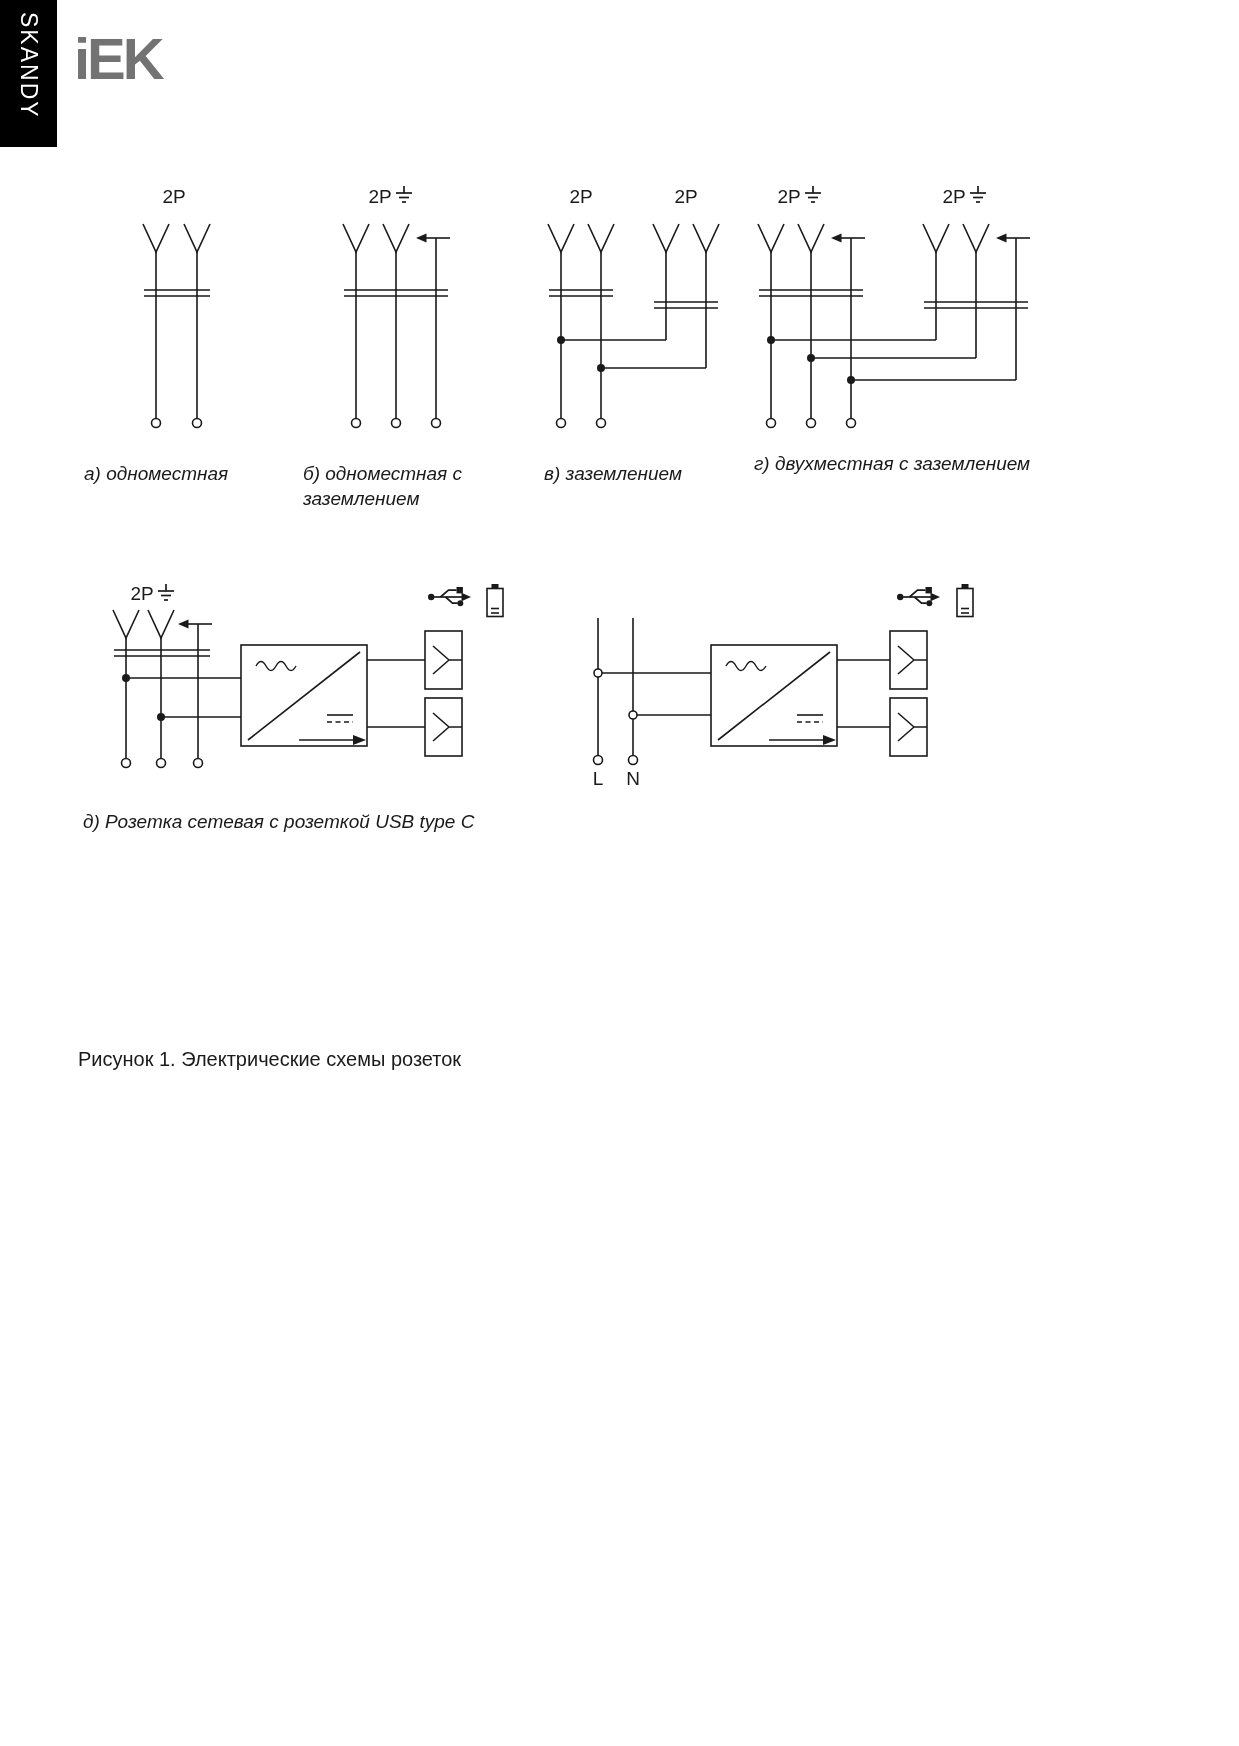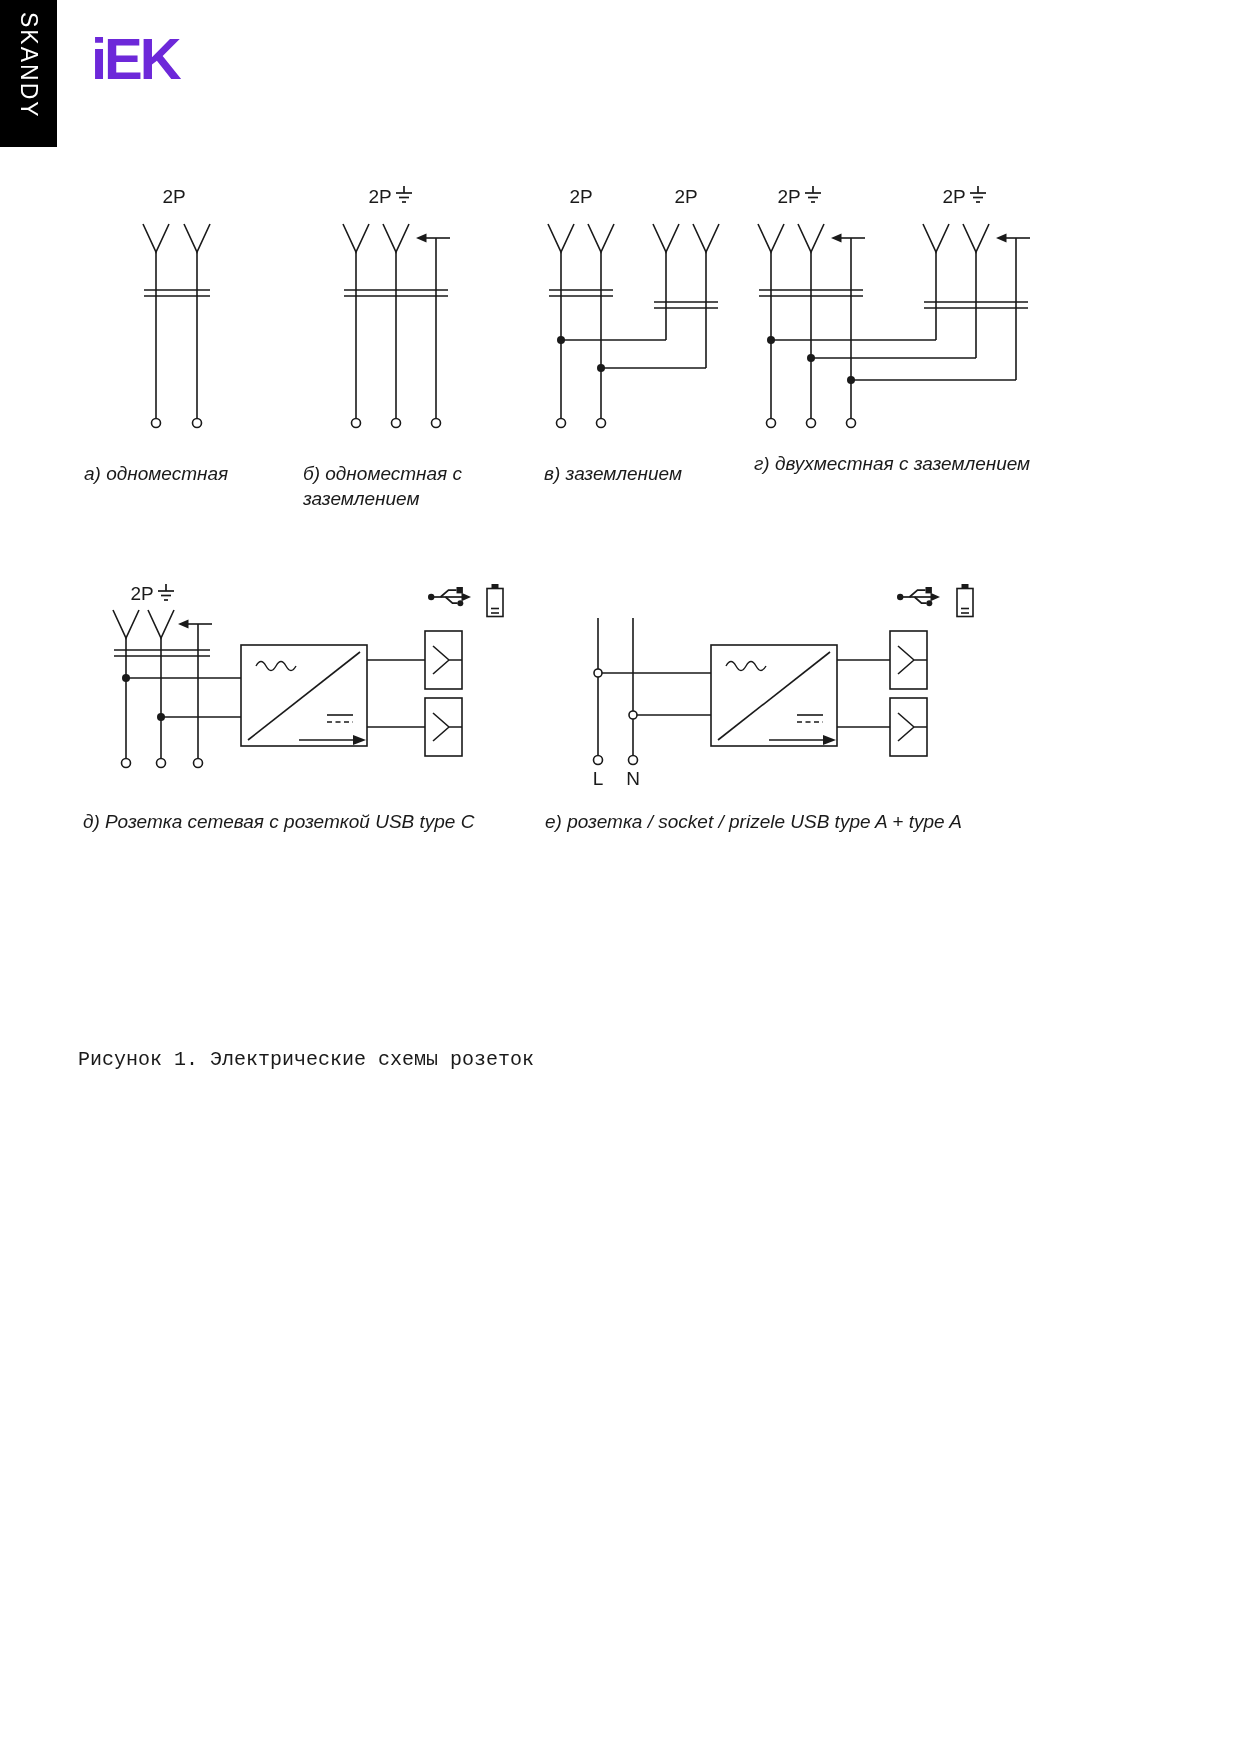--- a/index.html
+++ b/index.html
@@ -1,23 +1,23 @@
 <!DOCTYPE html>
 <html><head>
 <meta charset="utf-8">
 <style>
   html,body{margin:0;padding:0;background:#fff;}
   #page{position:relative;width:1239px;height:1746px;background:#fff;overflow:hidden;
         font-family:"Liberation Sans",sans-serif;color:#1a1a1a;}
   .abs{position:absolute;}
   #side-tab{left:0;top:0;width:57px;height:147px;background:#000;display:flex;justify-content:center;}
   #side-tab span{writing-mode:vertical-rl;color:#fff;font-size:23px;letter-spacing:2px;padding-top:12px;}
-  #logo{left:91px;top:30px;font-size:58px;font-weight:800;letter-spacing:-3px;color:#6d28d9;line-height:1;}
+  #logo{left:74px;top:30px;font-size:58px;font-weight:800;letter-spacing:-3px;color:#737373;line-height:1;}
   .diag-label{font-size:19px;line-height:1.3;font-style:italic;}
-  .caption{left:78px;top:1048px;font-size:20px;font-family:Liberation Mono, monospace;}
+  .caption{left:78px;top:1048px;font-size:20px;}
   svg{position:absolute;overflow:visible;}
   svg text{font-family:"Liberation Sans",sans-serif;font-size:19px;fill:#1a1a1a;text-anchor:middle;}
   .wires path{stroke:#1a1a1a;stroke-width:1.6;fill:none;}
   .wires .term{stroke:#1a1a1a;stroke-width:1.6;fill:#fff;}
   .wires .dot{fill:#1a1a1a;stroke:none;}
 </style>
 </head>
 <body>
 
 <div id="page">
@@ -187,17 +187,16 @@
       <circle class="term" cx="88" cy="182" r="4.5"></circle>
     </g>
     <use href="#psu" x="166" y="67"></use>
     <use href="#sockbox" x="345" y="53"></use>
     <use href="#sockbox" x="345" y="120"></use>
     <text x="53" y="207">L</text>
     <text x="88" y="207">N</text>
   </svg>
 
   <div class="abs diag-label" style="left:83px;top:810px;width:430px">д) Розетка сетевая с розеткой USB type C</div>
-  <div class="abs diag-label" style="left:545px;top:810px;width:460px">е) розетка / socket / prizele USB type A + type A</div>
 
   <div class="abs caption">Рисунок 1. Электрические схемы розеток</div>
 
 </div>
 
 </body></html>

